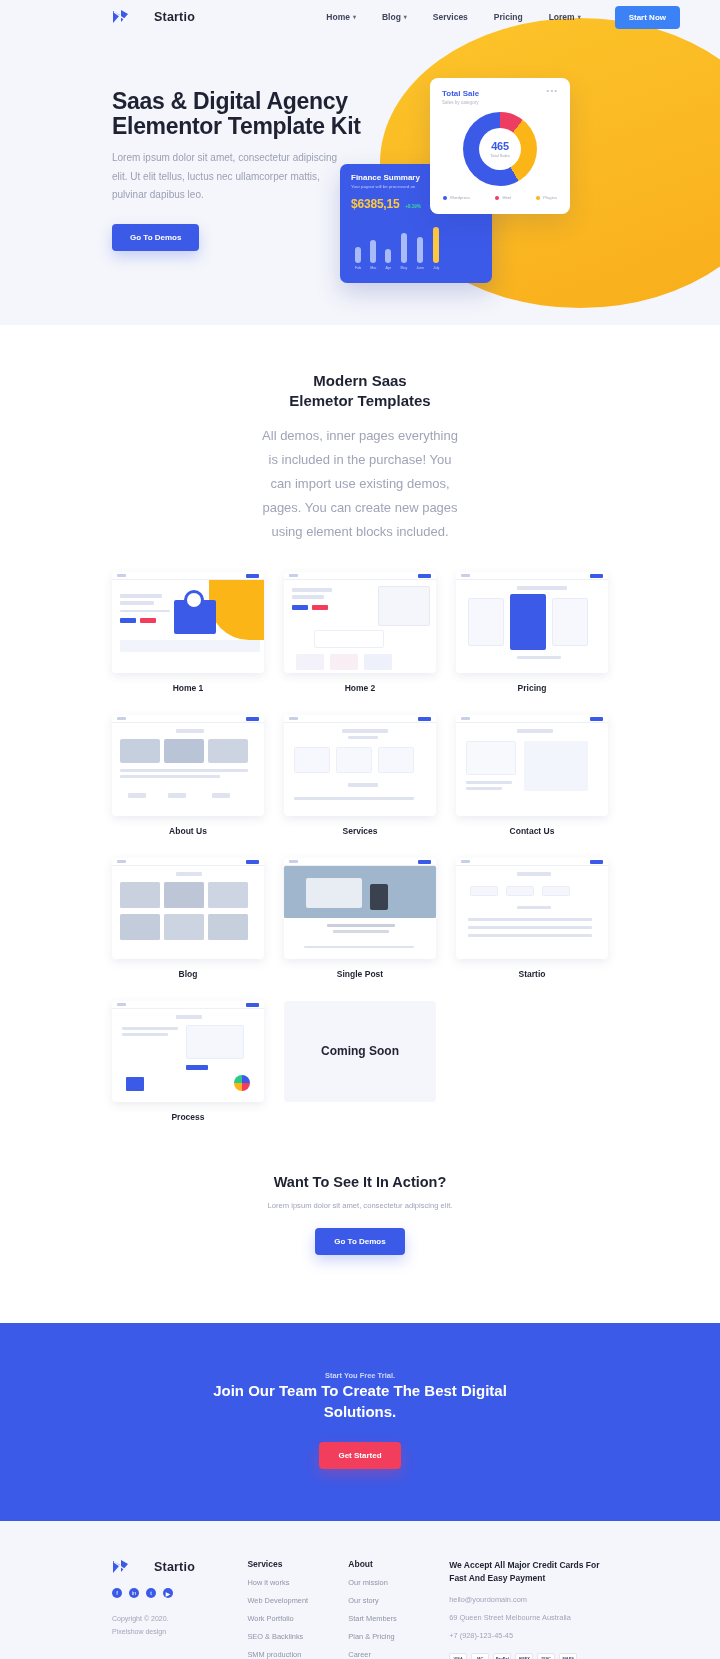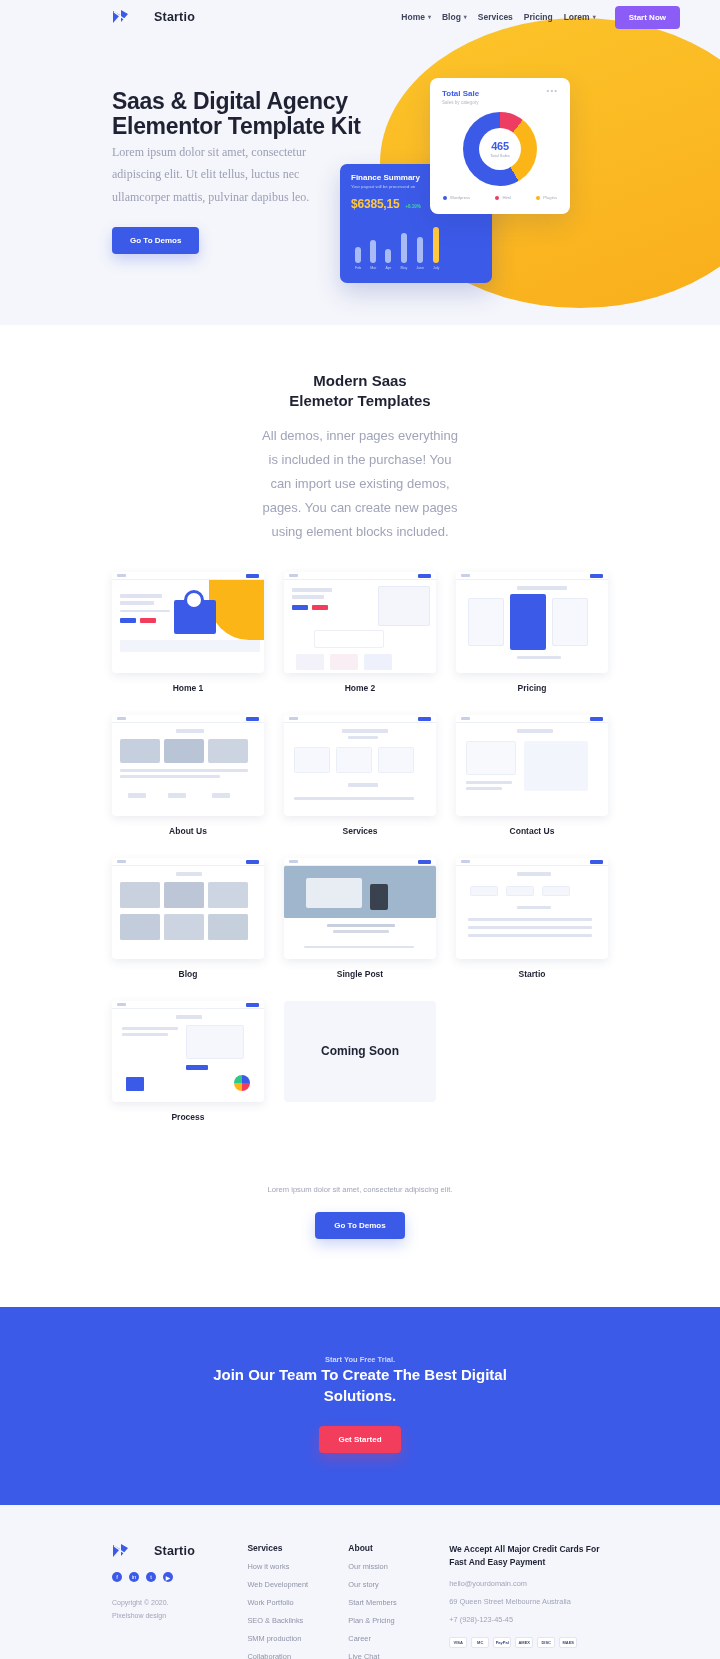--- a/index.html
+++ b/index.html
@@ -16,41 +16,41 @@
     background:linear-gradient(160deg,#fcc52a 0%,#f9ad1b 100%);
   }
   .nav {
     position:relative; z-index:5; height:34px; display:flex; align-items:center;
     padding:0 40px 0 112px;
   }
   .brand { display:flex; align-items:center; gap:8px; }
   .logo-mark { width:17px; height:16px; position:relative; }
   .logo-mark svg { display:block; }
   .brand-name { font-size:12.5px; font-weight:bold; color:#1f2233; letter-spacing:.2px;margin-left:17px; }
-  .nav-links { margin-left:auto; display:flex; align-items:center; gap:11px; }
+  .nav-links { margin-left:auto; display:flex; align-items:center; gap:26px; }
   .nav-link {
     font-size:8.5px; color:#40445c; font-weight:600; display:flex;
     align-items:center; gap:3px; cursor:pointer; white-space:nowrap;
   }
   .caret { font-size:6px; opacity:.8; line-height:1; }
   .btn {
     display:inline-block; border:none; cursor:pointer; color:#fff;
     font-family:inherit; font-weight:bold; text-align:center;
   }
   .btn-start {
-    background:#8b5cf6; font-size:8px; padding:7px 14px; border-radius:4px;
+    background:#3b82f6; font-size:8px; padding:7px 14px; border-radius:4px;
     margin-left:8px;
   }
   .hero-inner { position:relative; z-index:4; padding:55px 16px 0 112px; }
   h1.hero-title {
     font-size:23px; line-height:1.09; font-weight:bold; color:#1f2233;
     letter-spacing:-.3px; max-width:300px;
   }
   .hero-sub {
-    margin-top:2px; font-size:12px; line-height:1.85; color:#9b9fb4; max-width:235px;font-family:Liberation Serif, serif;
+    margin-top:10px; font-size:10px; line-height:1.85; color:#9b9fb4; max-width:235px;
   }
   .btn-demos {
     background:#3c5ae8; font-size:8px; padding:9px 18px; border-radius:4px;
     margin-top:19px; box-shadow:0 6px 14px rgba(60,90,232,.25);
   }
   
   .finance-card {
     position:absolute; left:340px; top:164px; width:152px; height:119px;
     background:#3c5ae8; border-radius:7px; z-index:6; padding:9px 11px;
     box-shadow:0 10px 24px rgba(40,60,160,.22);
@@ -448,20 +448,21 @@
         </div>
         <div class="demo-cap">Process</div>
       </div>
       <div class="demo-item">
         <div class="coming">Coming Soon</div>
       </div>
     </div>
 </section>
 
 <section class="cta">
+  <h2>Want To See It In Action?</h2>
   <p>Lorem ipsum dolor sit amet, consectetur adipiscing elit.</p>
   <button class="btn btn-cta">Go To Demos</button>
 </section>
 
 <section class="banner">
   <div class="eyebrow">Start You Free Trial.</div>
   <h2>Join Our Team To Create The Best Digital Solutions.</h2>
   <button class="btn btn-get">Get Started</button>
 </section>
 

